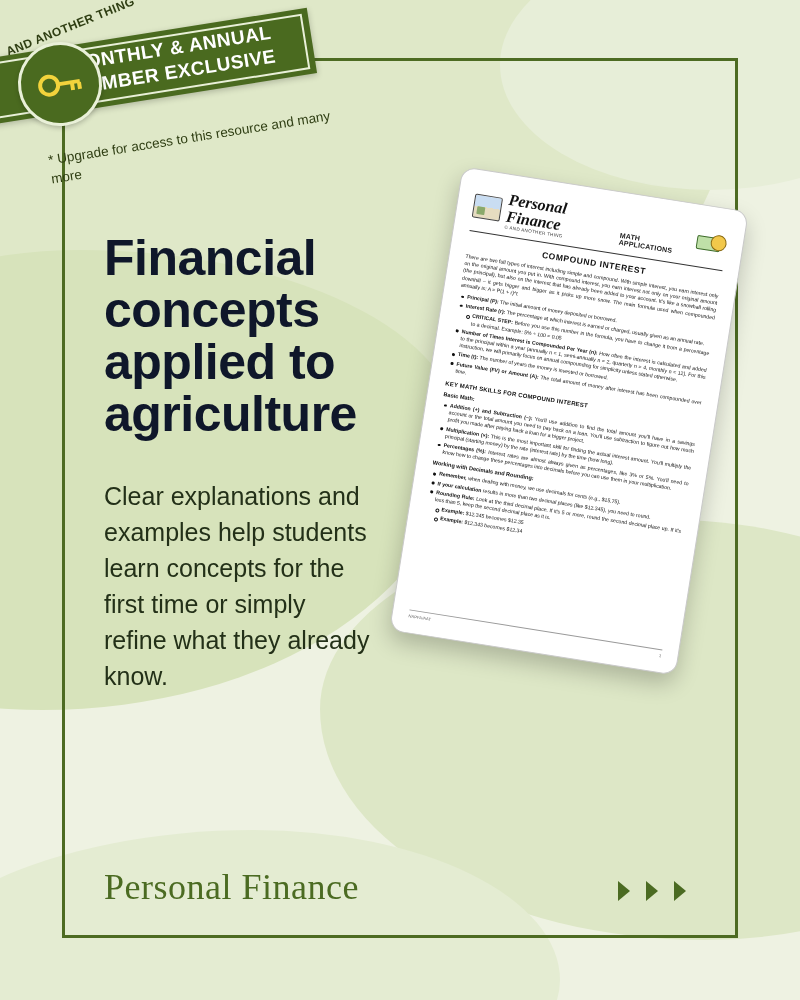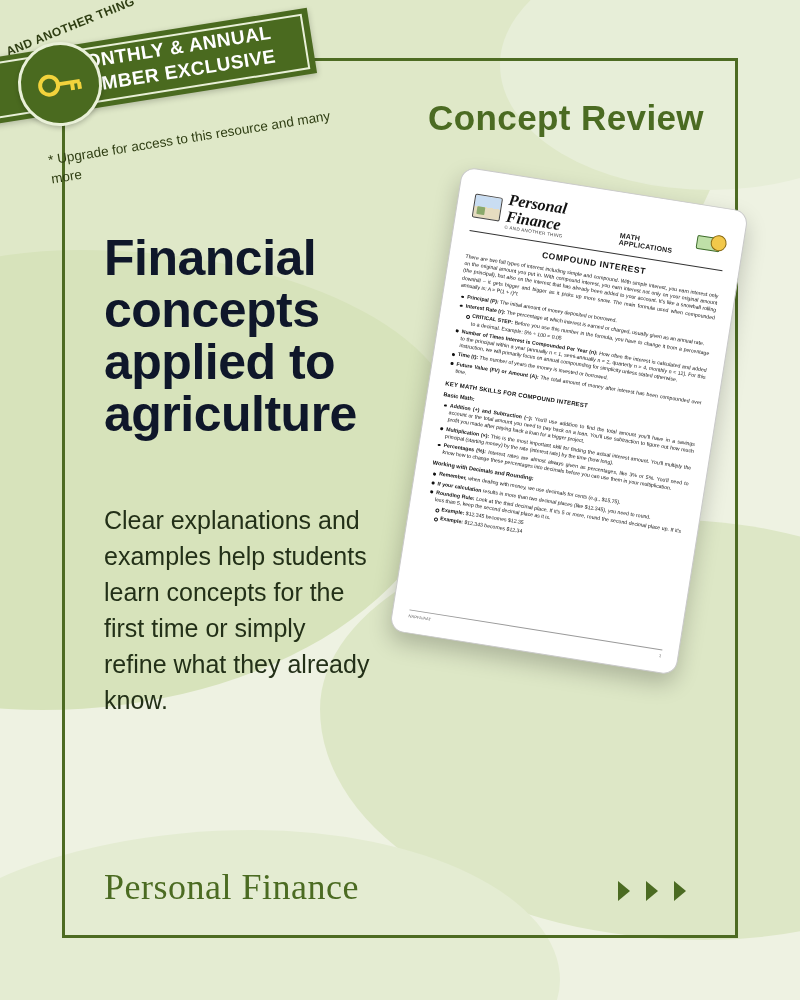--- a/index.html
+++ b/index.html
@@ -186,21 +186,21 @@
     width: 360px;
     color: #0f172a;
     font-size: 50px;
     font-weight: bold;
     line-height: 52px;
     letter-spacing: -0.5px;
   }
   .subcopy {
     position: absolute;
     left: 104px;
-    top: 502px;
+    top: 478px;
     width: 270px;
     color: #233018;
     font-size: 25px;
     line-height: 36px;
   }
 
   
   .brand {
     position: absolute;
     left: 104px;
@@ -417,21 +417,20 @@
         <circle cx="12" cy="15" r="9" fill="none" stroke="#f2d33c" stroke-width="4"></circle>
         <circle cx="12" cy="15" r="3" fill="#4a6a1f"></circle>
         <rect x="19" y="13" width="24" height="4" fill="#f2d33c"></rect>
         <rect x="33" y="16" width="4" height="7" fill="#f2d33c"></rect>
         <rect x="40" y="16" width="4" height="7" fill="#f2d33c"></rect>
       </svg>
     </div>
     <div class="upgrade-note">* Upgrade for access to this resource and many more</div>
   </div>
 
-  <div class="concept-review">Concept Review</div>
 
   <div class="headline">Financial concepts applied to agriculture</div>
   <div class="subcopy">Clear explanations and examples help students learn concepts for the first time or simply refine what they already know.</div>
 
   <div class="brand">Personal Finance</div>
   <div class="arrows">
     <svg width="26" height="26" viewBox="0 0 26 26">
         <path d="M4 3 L16 13 L4 23 Z" fill="#4b6b22"></path>
       </svg>
     <svg width="26" height="26" viewBox="0 0 26 26">

